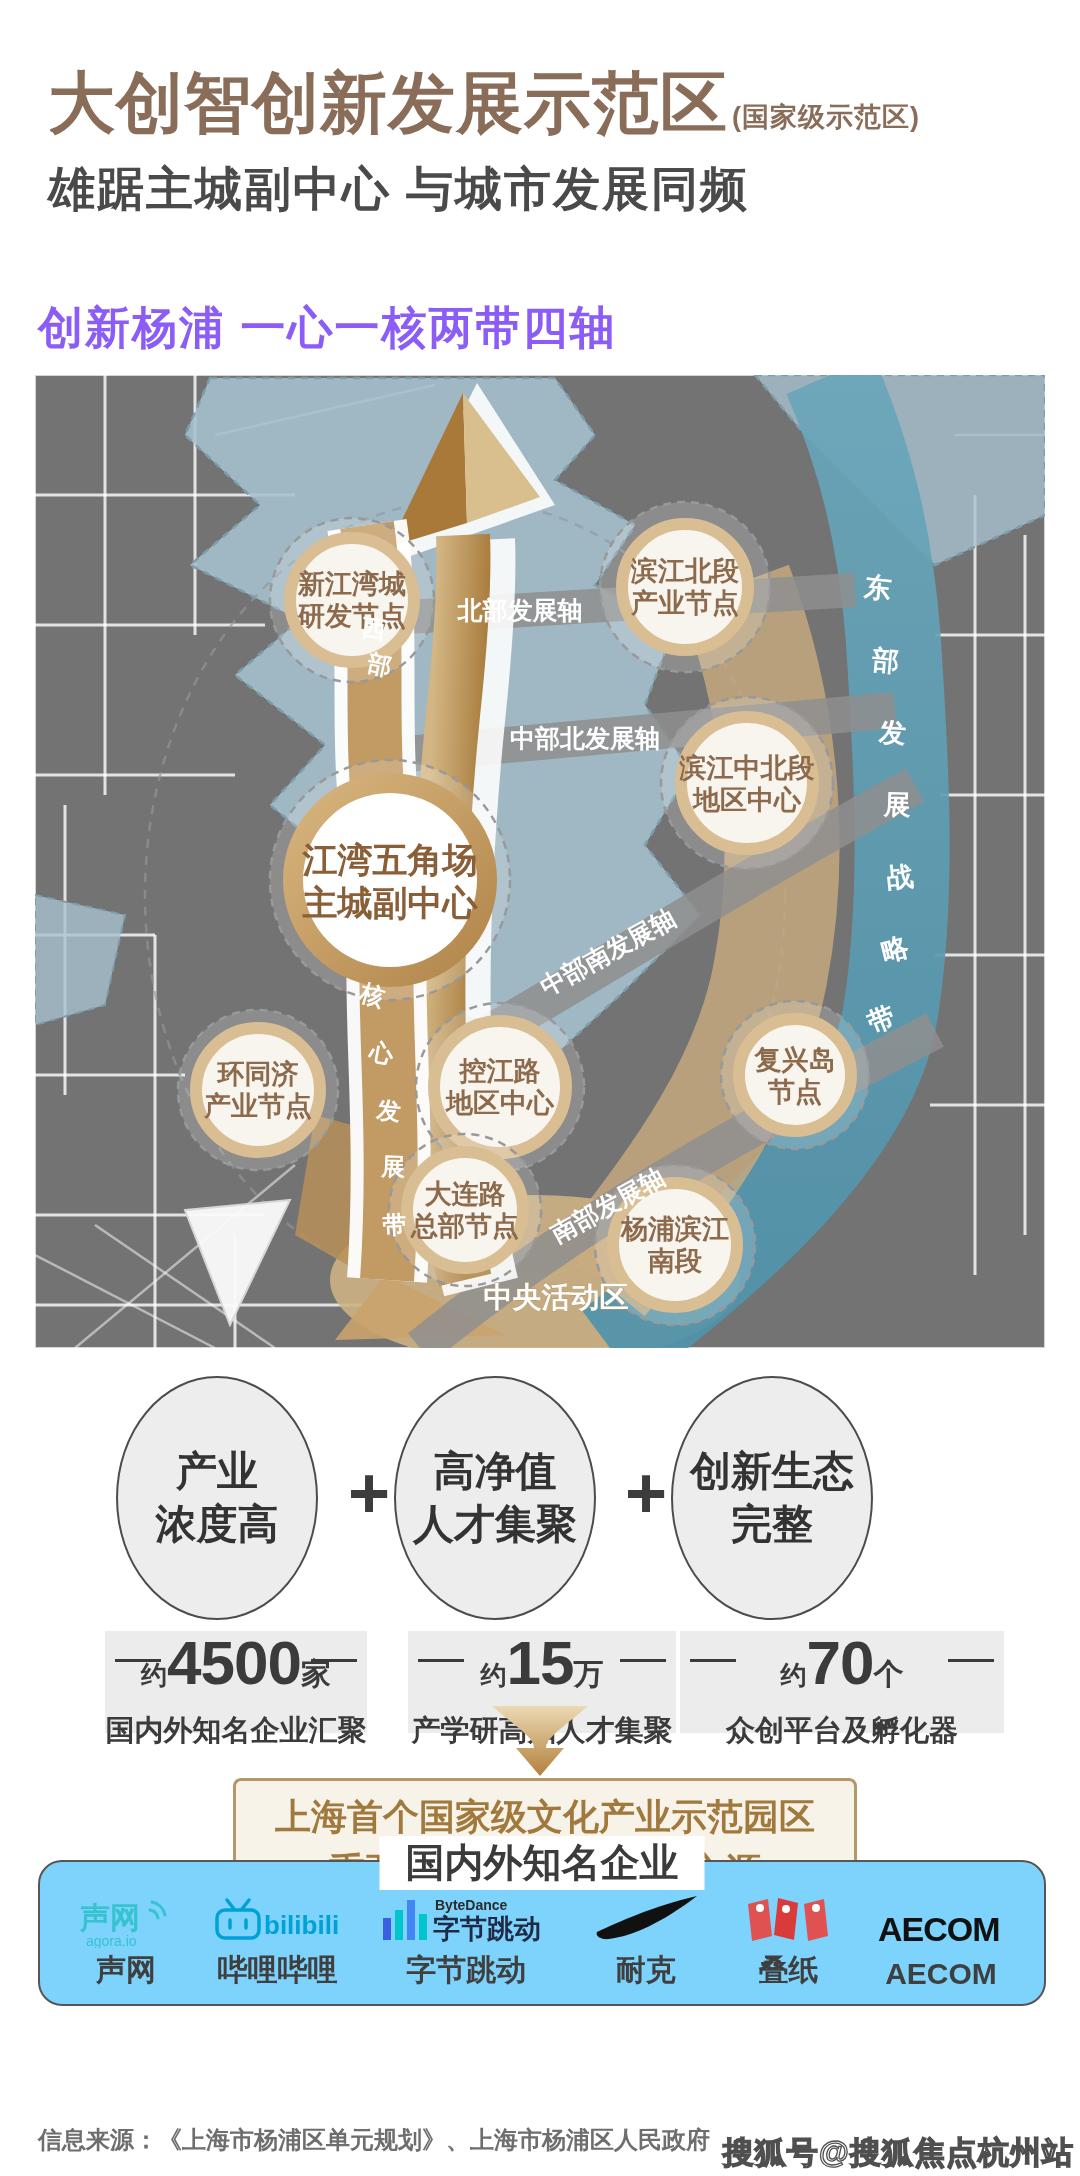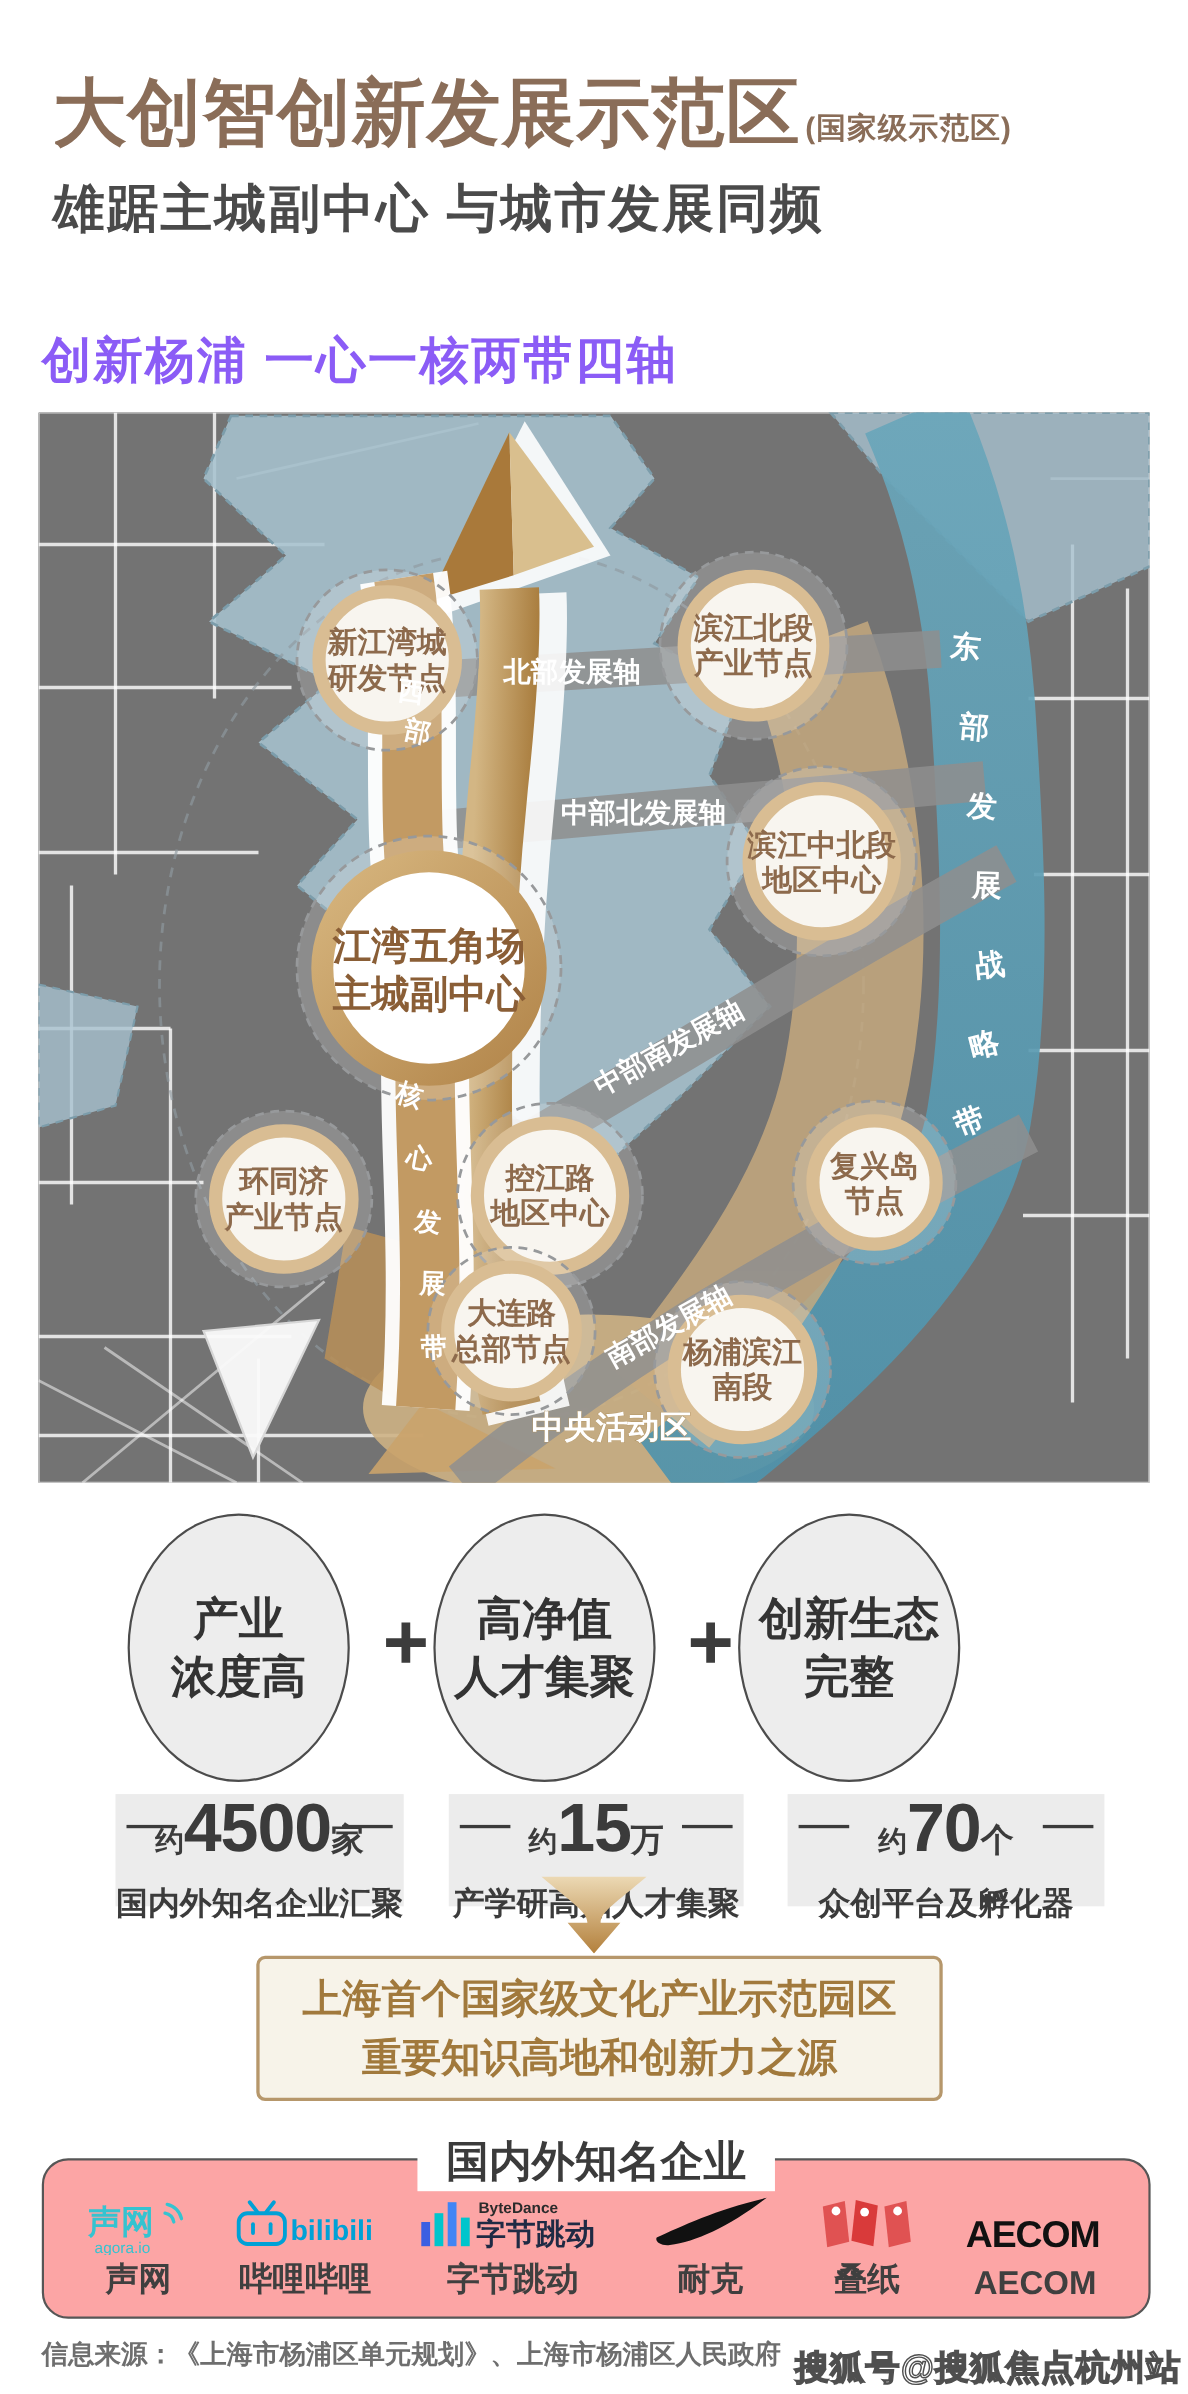--- a/index.html
+++ b/index.html
@@ -38,21 +38,21 @@
   .sb .pre{font-size:26px;font-weight:800;}
   .sb .num{font-size:62px;font-weight:900;letter-spacing:-1px;}
   .sb .unit{font-size:30px;font-weight:800;}
   .sb .desc{font-size:29px;font-weight:700;margin-top:0px;}
   
   .funnel{position:absolute;left:478px;top:1706px;}
   .hl{position:absolute;left:233px;top:1778px;width:618px;height:126px;border:3px solid #b6976b;
       border-radius:8px;background:#f7f3e9;color:#a1793c;font-size:36px;font-weight:800;
       display:flex;flex-direction:column;align-items:center;justify-content:center;line-height:1.5;text-align:center;}
   
-  .co{position:absolute;left:38px;top:1962px;width:1004px;height:142px;border:2px solid #565656;border-radius:24px;background:#fca5a5;}
+  .co{position:absolute;left:38px;top:1860px;width:1004px;height:142px;border:2px solid #565656;border-radius:24px;background:#7dd3fc;}
   .co-title{position:absolute;top:-26px;left:50%;transform:translateX(-50%);background:#fff;padding:0 26px;
             font-size:39px;font-weight:900;color:#3b3b3b;white-space:nowrap;}
   .logo-row{display:flex;justify-content:space-between;align-items:flex-end;padding:30px 38px 0 38px;}
   .company{display:flex;flex-direction:column;align-items:center;gap:2px;}
   .company .lbl{font-size:30px;font-weight:800;color:#3f3f3f;white-space:nowrap;}
   
   .src{position:absolute;left:38px;top:2124px;font-size:24px;font-weight:600;color:#6e6e6e;}
   .wm{position:absolute;right:6px;top:2132px;font-size:31px;font-weight:800;color:#fff;
       -webkit-text-stroke:1.3px #4f4f4f;letter-spacing:1px;}
 </style>
@@ -258,21 +258,21 @@
   </div>
 
   <div class="sb" style="left:105px;width:262px;">
     <div class="numrow"><span class="pre">约</span><span class="num">4500</span><span class="unit">家</span></div>
     <div class="desc">国内外知名企业汇聚</div>
   </div>
   <div class="sb" style="left:408px;width:268px;">
     <div class="numrow"><span class="pre">约</span><span class="num">15</span><span class="unit">万</span></div>
     <div class="desc">产学研高知人才集聚</div>
   </div>
-  <div class="sb" style="left:716px;width:288px;">
+  <div class="sb" style="left:680px;width:324px;">
     <div class="numrow"><span class="pre">约</span><span class="num">70</span><span class="unit">个</span></div>
     <div class="desc">众创平台及孵化器</div>
   </div>
 
   <svg class="funnel" width="124" height="70" viewBox="0 0 124 70">
     <defs>
         <linearGradient id="fg" x1="0" y1="0" x2="0" y2="1">
       <stop offset="0" stop-color="#ecd9b4"></stop>
           <stop offset="1" stop-color="#b3803c"></stop>
         </linearGradient>

